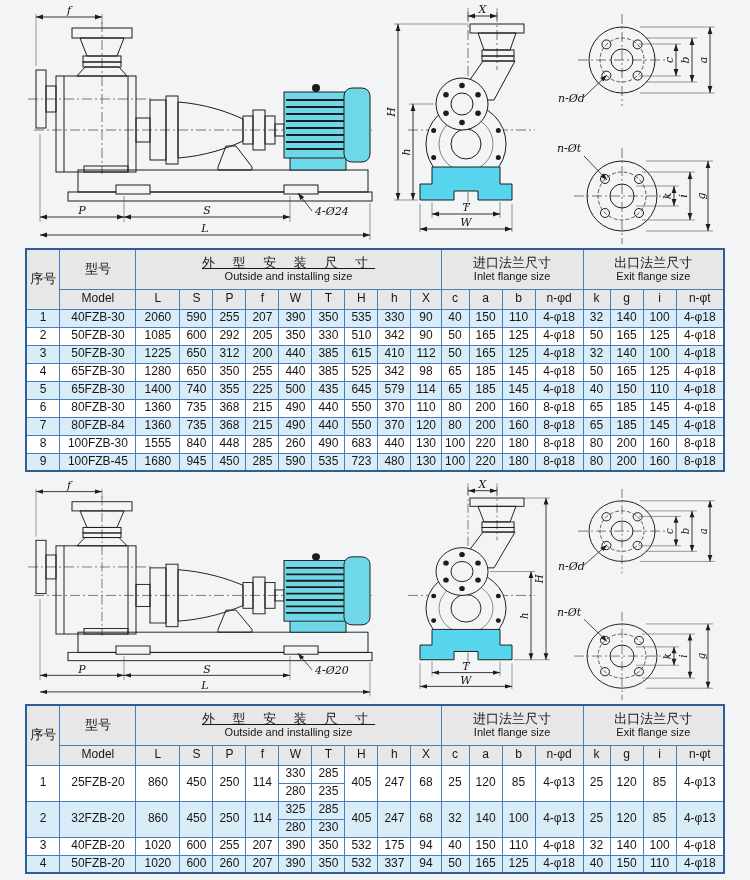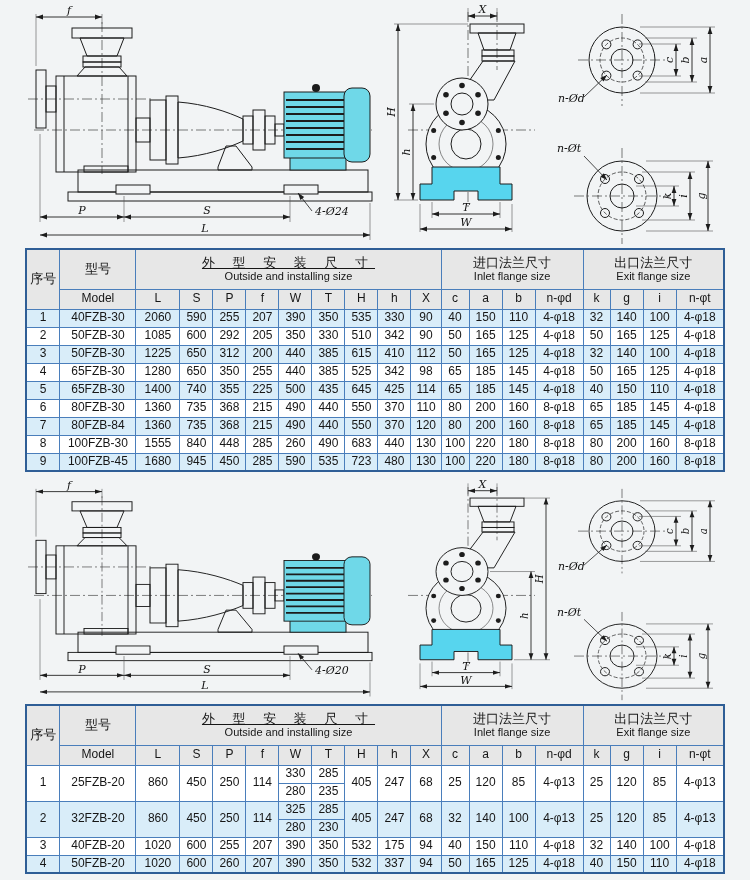--- a/index.html
+++ b/index.html
@@ -359,21 +359,21 @@
         <tr class="blue">
           <td>5</td>
           <td>65FZB-30</td>
           <td>1400</td>
           <td>740</td>
           <td>355</td>
           <td>225</td>
           <td>500</td>
           <td>435</td>
           <td>645</td>
-          <td>425</td>
+          <td>579</td>
           <td>114</td>
           <td>65</td>
           <td>185</td>
           <td>145</td>
           <td>4-φ18</td>
           <td>40</td>
           <td>150</td>
           <td>110</td>
           <td>4-φ18</td>
         </tr>

